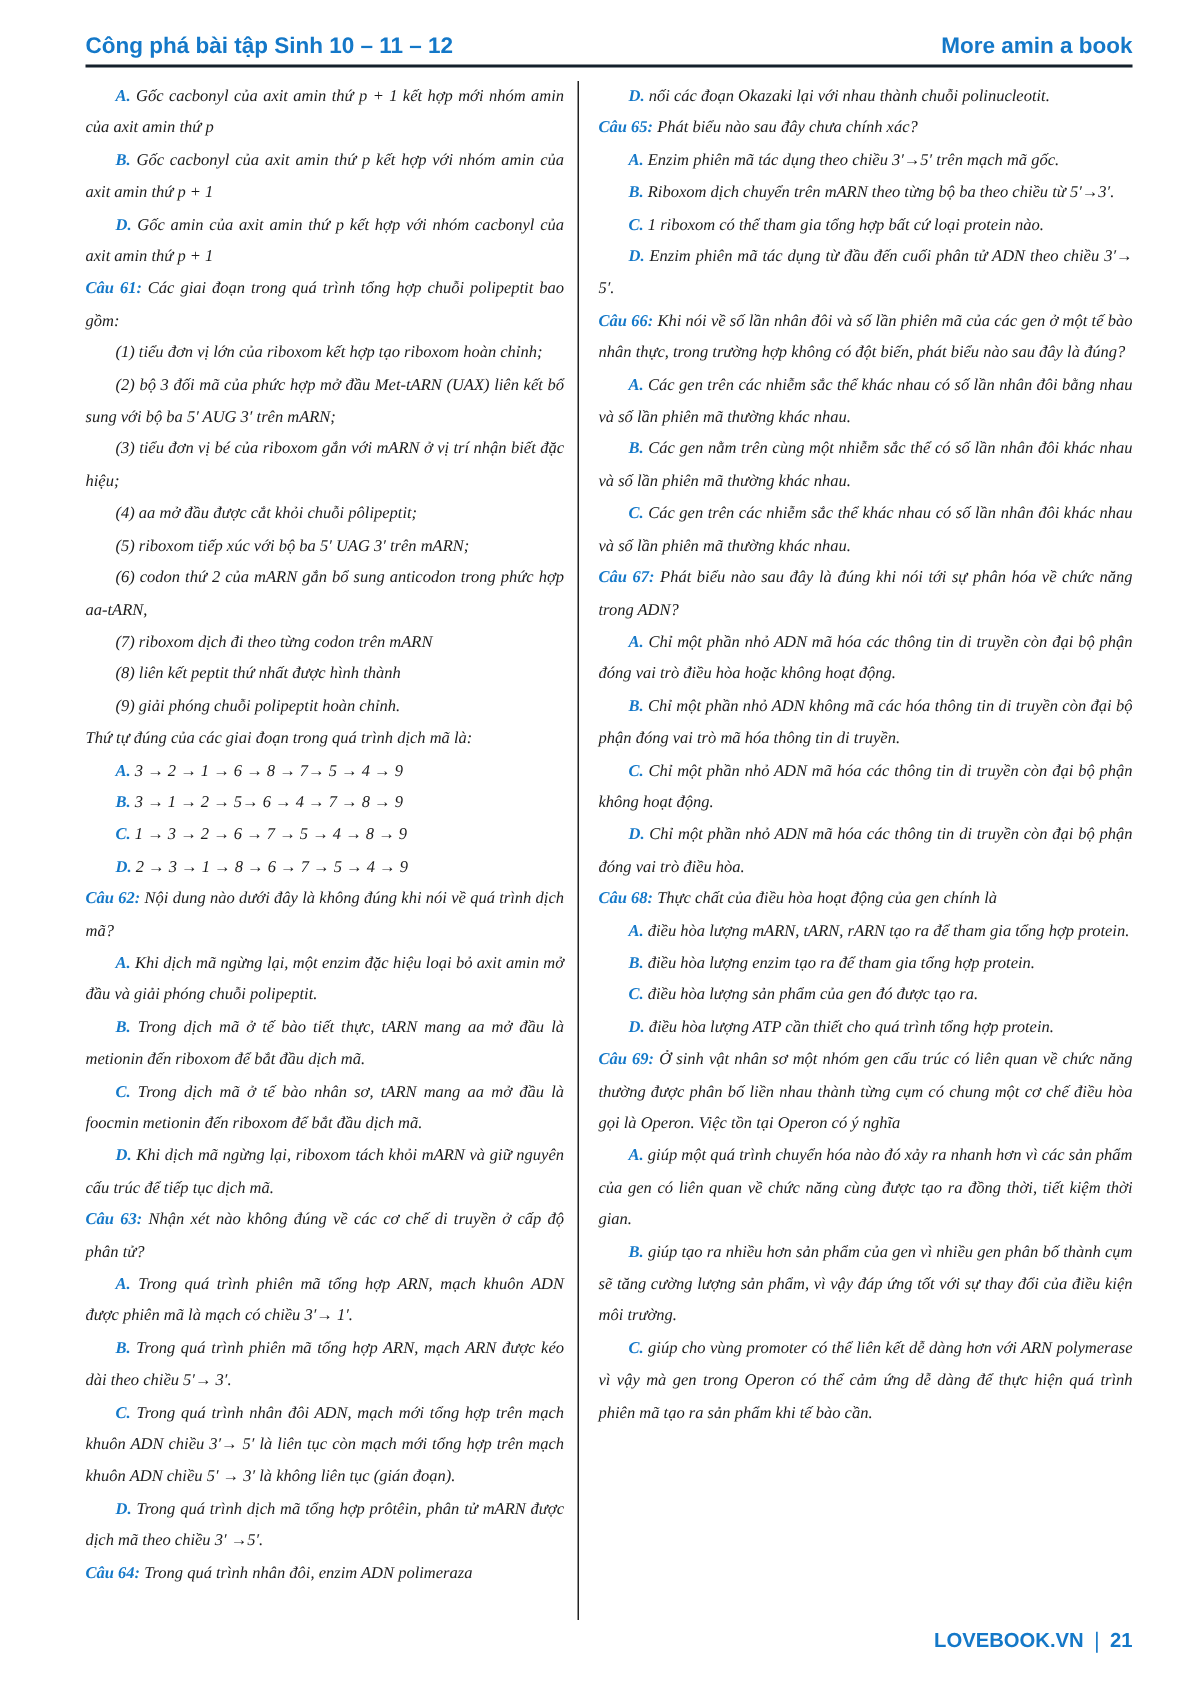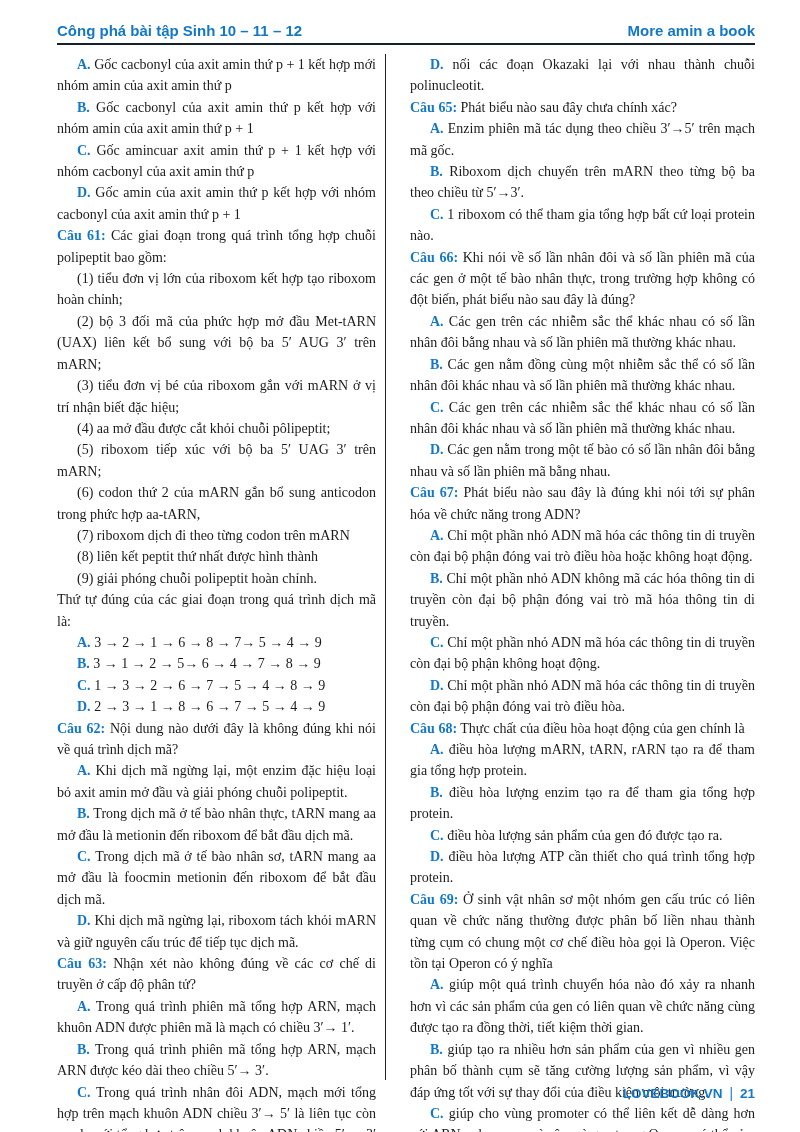--- a/index.html
+++ b/index.html
@@ -25,23 +25,23 @@
     color: #1478c8;
     padding-bottom: 4px;
     border-bottom: 2.5px solid #14202c;
   }
   .columns {
     position: absolute;
     top: 54px; left: 57px; right: 45px;
     height: 1026px;
     display: flex;
   }
-  .col { font-size: 14px; line-height: 21.4px; text-align: justify; }
+  .col { font-size: 11px; line-height: 21.4px; text-align: justify; font-style: italic; }
   .col-left { width: 328px; padding-right: 9px; }
-  .col-right { flex: 1; border-left: 1.5px solid #222; padding-left: 24px; }
+  .col-right { flex: 1; border-left: 1.5px solid #222; padding-left: 13px; }
   .para { margin: 0; }
   .para.option, .para.item { text-indent: 20px; }
   .para.question, .para.flush { text-indent: 0; }
   .lbl { color: #1478c8; font-weight: bold; }
   .footer {
     position: absolute;
     top: 1086px; right: 45px;
     font-family: "Liberation Sans", "DejaVu Sans", sans-serif;
     font-weight: bold;
     font-size: 13.5px;
@@ -59,60 +59,59 @@
 
   <div class="header">
     <span>Công phá bài tập Sinh 10 – 11 – 12</span>
     <span>More amin a book</span>
   </div>
 
   <div class="columns">
     <div class="col col-left" id="col-left">
         <p class="para option"><span class="lbl">A.</span> <span>Gốc cacbonyl của axit amin thứ p + 1 kết hợp mới nhóm amin của axit amin thứ p</span></p>
         <p class="para option"><span class="lbl">B.</span> <span>Gốc cacbonyl của axit amin thứ p kết hợp với nhóm amin của axit amin thứ p + 1</span></p>
-        <p class="para option"><span class="lbl">C.</span> <span>Gốc amincuar axit amin thứ p + 1 kết hợp với nhóm cacbonyl của axit amin thứ p</span></p>
         <p class="para option"><span class="lbl">D.</span> <span>Gốc amin của axit amin thứ p kết hợp với nhóm cacbonyl của axit amin thứ p + 1</span></p>
         <p class="para question"><span class="lbl">Câu 61:</span> <span>Các giai đoạn trong quá trình tổng hợp chuỗi polipeptit bao gồm:</span></p>
         <p class="para item"><span>(1) tiểu đơn vị lớn của riboxom kết hợp tạo riboxom hoàn chỉnh;</span></p>
         <p class="para item"><span>(2) bộ 3 đối mã của phức hợp mở đầu Met-tARN (UAX) liên kết bổ sung với bộ ba 5′ AUG 3′ trên mARN;</span></p>
         <p class="para item"><span>(3) tiểu đơn vị bé của riboxom gắn với mARN ở vị trí nhận biết đặc hiệu;</span></p>
         <p class="para item"><span>(4) aa mở đầu được cắt khỏi chuỗi pôlipeptit;</span></p>
         <p class="para item"><span>(5) riboxom tiếp xúc với bộ ba 5′ UAG 3′ trên mARN;</span></p>
         <p class="para item"><span>(6) codon thứ 2 của mARN gắn bổ sung anticodon trong phức hợp aa-tARN,</span></p>
         <p class="para item"><span>(7) riboxom dịch đi theo từng codon trên mARN</span></p>
         <p class="para item"><span>(8) liên kết peptit thứ nhất được hình thành</span></p>
         <p class="para item"><span>(9) giải phóng chuỗi polipeptit hoàn chỉnh.</span></p>
         <p class="para flush"><span>Thứ tự đúng của các giai đoạn trong quá trình dịch mã là:</span></p>
         <p class="para option"><span class="lbl">A.</span> <span>3 → 2 → 1 → 6 → 8 → 7→ 5 → 4 → 9</span></p>
         <p class="para option"><span class="lbl">B.</span> <span>3 → 1 → 2 → 5→ 6 → 4 → 7 → 8 → 9</span></p>
         <p class="para option"><span class="lbl">C.</span> <span>1 → 3 → 2 → 6 → 7 → 5 → 4 → 8 → 9</span></p>
         <p class="para option"><span class="lbl">D.</span> <span>2 → 3 → 1 → 8 → 6 → 7 → 5 → 4 → 9</span></p>
         <p class="para question"><span class="lbl">Câu 62:</span> <span>Nội dung nào dưới đây là không đúng khi nói về quá trình dịch mã?</span></p>
         <p class="para option"><span class="lbl">A.</span> <span>Khi dịch mã ngừng lại, một enzim đặc hiệu loại bỏ axit amin mở đầu và giải phóng chuỗi polipeptit.</span></p>
-        <p class="para option"><span class="lbl">B.</span> <span>Trong dịch mã ở tế bào nhân thực, tARN mang aa mở đầu là metionin đến riboxom để bắt đầu dịch mã.</span></p>
+        <p class="para option"><span class="lbl">B.</span> <span>Trong dịch mã ở tế bào tiết thực, tARN mang aa mở đầu là metionin đến riboxom để bắt đầu dịch mã.</span></p>
         <p class="para option"><span class="lbl">C.</span> <span>Trong dịch mã ở tế bào nhân sơ, tARN mang aa mở đầu là foocmin metionin đến riboxom để bắt đầu dịch mã.</span></p>
         <p class="para option"><span class="lbl">D.</span> <span>Khi dịch mã ngừng lại, riboxom tách khỏi mARN và giữ nguyên cấu trúc để tiếp tục dịch mã.</span></p>
         <p class="para question"><span class="lbl">Câu 63:</span> <span>Nhận xét nào không đúng về các cơ chế di truyền ở cấp độ phân tử?</span></p>
         <p class="para option"><span class="lbl">A.</span> <span>Trong quá trình phiên mã tổng hợp ARN, mạch khuôn ADN được phiên mã là mạch có chiều 3′→ 1′.</span></p>
         <p class="para option"><span class="lbl">B.</span> <span>Trong quá trình phiên mã tổng hợp ARN, mạch ARN được kéo dài theo chiều 5′→ 3′.</span></p>
         <p class="para option"><span class="lbl">C.</span> <span>Trong quá trình nhân đôi ADN, mạch mới tổng hợp trên mạch khuôn ADN chiều 3′→ 5′ là liên tục còn mạch mới tổng hợp trên mạch khuôn ADN chiều 5′ → 3′ là không liên tục (gián đoạn).</span></p>
         <p class="para option"><span class="lbl">D.</span> <span>Trong quá trình dịch mã tổng hợp prôtêin, phân tử mARN được dịch mã theo chiều 3′ →5′.</span></p>
         <p class="para question"><span class="lbl">Câu 64:</span> <span>Trong quá trình nhân đôi, enzim ADN polimeraza</span></p>
       </div>
     <div class="col col-right" id="col-right">
         <p class="para option"><span class="lbl">D.</span> <span>nối các đoạn Okazaki lại với nhau thành chuỗi polinucleotit.</span></p>
         <p class="para question"><span class="lbl">Câu 65:</span> <span>Phát biểu nào sau đây chưa chính xác?</span></p>
         <p class="para option"><span class="lbl">A.</span> <span>Enzim phiên mã tác dụng theo chiều 3′→5′ trên mạch mã gốc.</span></p>
         <p class="para option"><span class="lbl">B.</span> <span>Riboxom dịch chuyển trên mARN theo từng bộ ba theo chiều từ 5′→3′.</span></p>
         <p class="para option"><span class="lbl">C.</span> <span>1 riboxom có thể tham gia tổng hợp bất cứ loại protein nào.</span></p>
+        <p class="para option"><span class="lbl">D.</span> <span>Enzim phiên mã tác dụng từ đầu đến cuối phân tử ADN theo chiều 3′→ 5′.</span></p>
         <p class="para question"><span class="lbl">Câu 66:</span> <span>Khi nói về số lần nhân đôi và số lần phiên mã của các gen ở một tế bào nhân thực, trong trường hợp không có đột biến, phát biểu nào sau đây là đúng?</span></p>
         <p class="para option"><span class="lbl">A.</span> <span>Các gen trên các nhiễm sắc thể khác nhau có số lần nhân đôi bằng nhau và số lần phiên mã thường khác nhau.</span></p>
-        <p class="para option"><span class="lbl">B.</span> <span>Các gen nằm đồng cùng một nhiễm sắc thể có số lần nhân đôi khác nhau và số lần phiên mã thường khác nhau.</span></p>
+        <p class="para option"><span class="lbl">B.</span> <span>Các gen nằm trên cùng một nhiễm sắc thể có số lần nhân đôi khác nhau và số lần phiên mã thường khác nhau.</span></p>
         <p class="para option"><span class="lbl">C.</span> <span>Các gen trên các nhiễm sắc thể khác nhau có số lần nhân đôi khác nhau và số lần phiên mã thường khác nhau.</span></p>
-        <p class="para option"><span class="lbl">D.</span> <span>Các gen nằm trong một tế bào có số lần nhân đôi bằng nhau và số lần phiên mã bằng nhau.</span></p>
         <p class="para question"><span class="lbl">Câu 67:</span> <span>Phát biểu nào sau đây là đúng khi nói tới sự phân hóa về chức năng trong ADN?</span></p>
         <p class="para option"><span class="lbl">A.</span> <span>Chỉ một phần nhỏ ADN mã hóa các thông tin di truyền còn đại bộ phận đóng vai trò điều hòa hoặc không hoạt động.</span></p>
         <p class="para option"><span class="lbl">B.</span> <span>Chỉ một phần nhỏ ADN không mã các hóa thông tin di truyền còn đại bộ phận đóng vai trò mã hóa thông tin di truyền.</span></p>
         <p class="para option"><span class="lbl">C.</span> <span>Chỉ một phần nhỏ ADN mã hóa các thông tin di truyền còn đại bộ phận không hoạt động.</span></p>
         <p class="para option"><span class="lbl">D.</span> <span>Chỉ một phần nhỏ ADN mã hóa các thông tin di truyền còn đại bộ phận đóng vai trò điều hòa.</span></p>
         <p class="para question"><span class="lbl">Câu 68:</span> <span>Thực chất của điều hòa hoạt động của gen chính là</span></p>
         <p class="para option"><span class="lbl">A.</span> <span>điều hòa lượng mARN, tARN, rARN tạo ra để tham gia tổng hợp protein.</span></p>
         <p class="para option"><span class="lbl">B.</span> <span>điều hòa lượng enzim tạo ra để tham gia tổng hợp protein.</span></p>
         <p class="para option"><span class="lbl">C.</span> <span>điều hòa lượng sản phẩm của gen đó được tạo ra.</span></p>
         <p class="para option"><span class="lbl">D.</span> <span>điều hòa lượng ATP cần thiết cho quá trình tổng hợp protein.</span></p>

